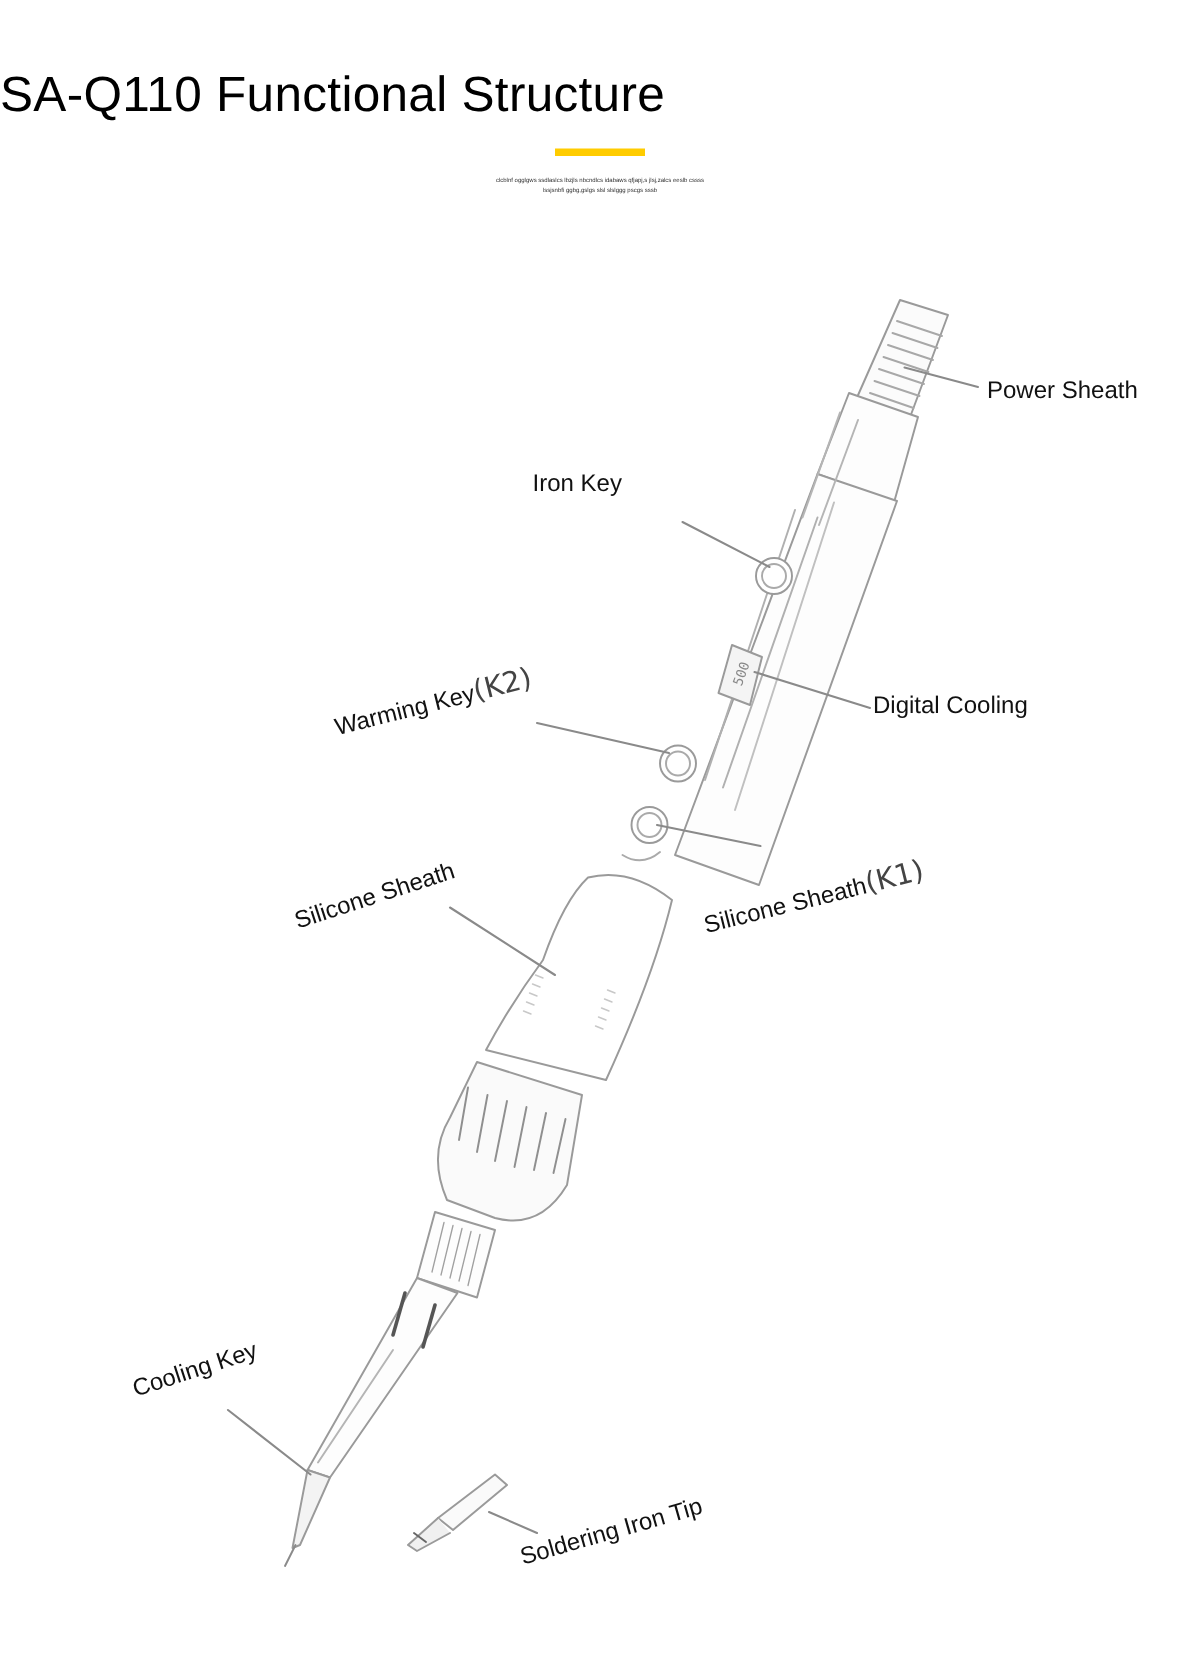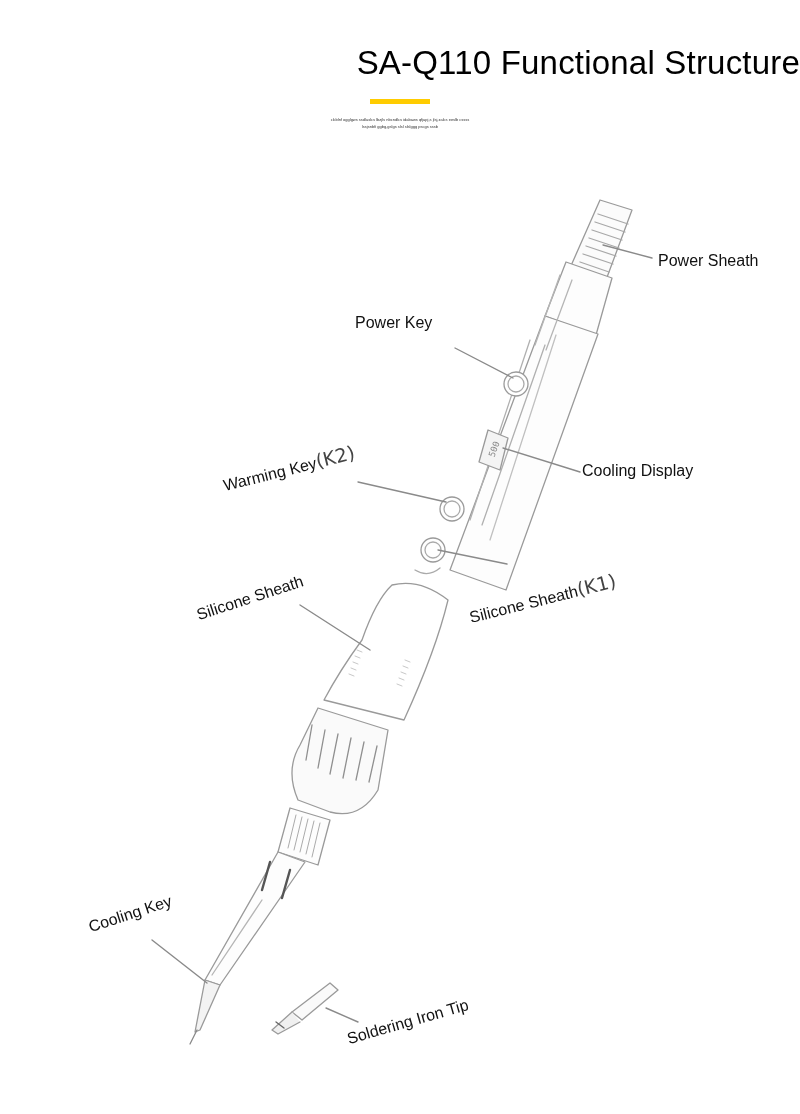--- a/index.html
+++ b/index.html
@@ -1,18 +1,18 @@
 <!DOCTYPE html>
 <html><head>
 <meta charset="utf-8">
 <style>
   html, body { margin: 0; padding: 0; background: #ffffff; }
   body { width: 800px; height: 1114px; position: relative; overflow: hidden;
          font-family: "Liberation Sans", sans-serif; color: #111; }
-  .title { position: absolute; left: 0; width: 800px; top: 44px; text-align: right;
+  .title { position: absolute; left: 0; width: 800px; top: 44px; text-align: left;
            font-size: 33px; font-weight: normal; letter-spacing: 0.2px; color: #000; }
   .accent-bar { position: absolute; left: 370px; top: 99px; width: 60px; height: 5px; }
   .subtitle { position: absolute; left: 300px; width: 200px; top: 116px; text-align: center;
               font-size: 4px; line-height: 7px; color: #333; }
   svg.drawing { position: absolute; left: 0; top: 0; }
   .label { position: absolute; font-size: 16px; color: #111; white-space: nowrap;
            transform-origin: left bottom; }
   .label .paren { font-family: "DejaVu Sans", sans-serif; font-size: 19px; color: #444; }
 </style>
 </head>
@@ -138,25 +138,25 @@
     <path d="M152 940 L207 983"></path>
     <path d="M326 1008 L358 1022"></path>
   </g>
 </svg>
 
 <div class="label" style="left:658px; top:252px;">
   <span>Power Sheath</span>
 </div>
 
 <div class="label" style="left:355px; top:314px;">
-  <span>Power Key</span>
+  <span>Iron Key</span>
 </div>
 
 <div class="label" style="left:582px; top:462px;">
-  <span>Cooling Display</span>
+  <span>Digital Cooling</span>
 </div>
 
 <div class="label" style="left:226px; top:473px; transform: rotate(-14deg);">
   <span>Warming Key</span><span class="paren">(K2)</span>
 </div>
 
 <div class="label" style="left:472px; top:605px; transform: rotate(-14deg);">
   <span>Silicone Sheath</span><span class="paren">(K1)</span>
 </div>
 

